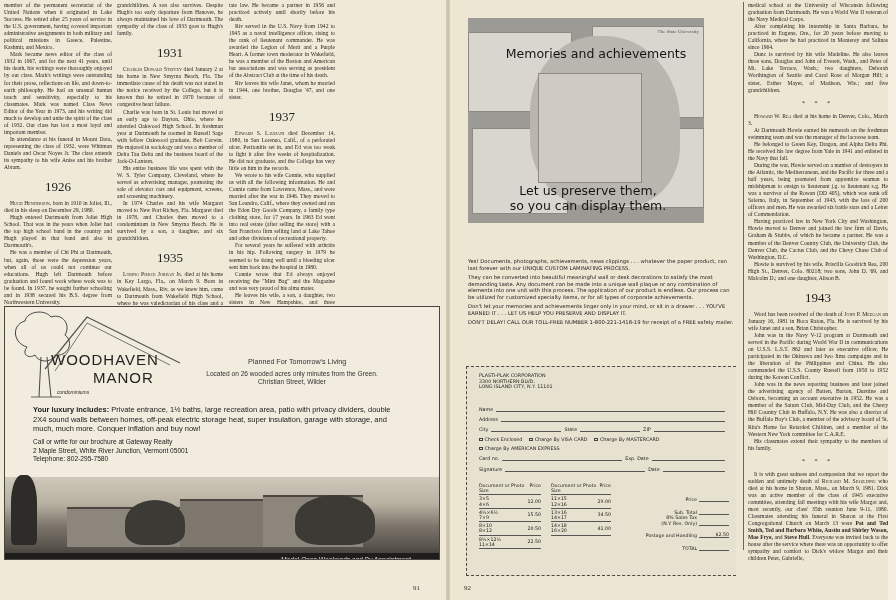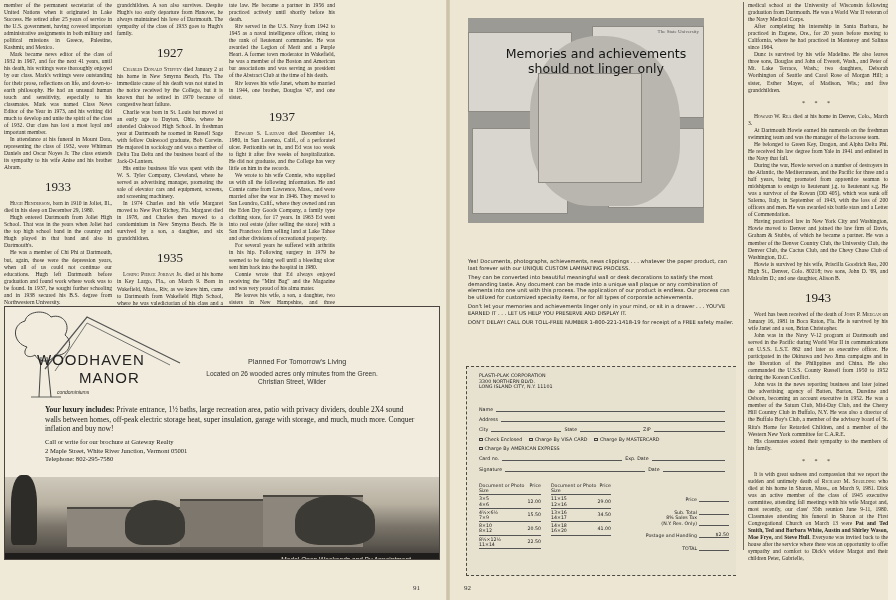--- a/index.html
+++ b/index.html
@@ -11,27 +11,27 @@
   .gutter { position: absolute; left: 446px; top: 0; width: 4px; height: 600px; background: linear-gradient(90deg,#d8cfb8,#c9bfa6,#d8cfb8); }
   .col { position: absolute; font-size: 5.6px; line-height: 7.05px; text-align: justify; }
   .col p { text-indent: 6px; }
   .col p.noindent { text-indent: 0; }
   .col h3 { font-family: "Liberation Serif", serif; font-weight: normal; font-size: 13px; text-align: center; margin: 9px 0 6px; line-height: 14px; color: #222; }
   .sc { font-variant: small-caps; }
   .stars { text-align: center; letter-spacing: 4px; font-size: 6px; margin: 6px 0; }
   
   .woodhaven { position: absolute; left: 4px; top: 300px; width: 436px; height: 260px; border: 1px solid #4a4440; background: #f1ecdd; overflow: hidden; }
   .wh-roof { position: absolute; left: 0; top: 0; width: 440px; height: 120px; }
-  .wh-title { position: absolute; left: 32px; top: 44px; font-family: "Liberation Sans", sans-serif; font-size: 15px; letter-spacing: 1px; line-height: 18px; color: #222; }
+  .wh-title { position: absolute; left: 46px; top: 44px; font-family: "Liberation Sans", sans-serif; font-size: 15px; letter-spacing: 1px; line-height: 18px; color: #222; }
   .wh-title .l2 { padding-left: 42px; display:block; }
   .wh-sub { position: absolute; left: 52px; top: 82px; font-size: 5px; font-style: italic; font-family: "Liberation Sans", sans-serif; }
   .aff-title { position: absolute; left: 215px; top: 30px; font-family: "Liberation Sans", sans-serif; font-size: 15px; font-weight: bold; letter-spacing: 0.5px; color: #1e1e1e; }
   .aff-sub { position: absolute; left: 243px; top: 50px; font-family: "Liberation Sans", sans-serif; font-size: 7.2px; color: #333; }
   .aff-loc { position: absolute; left: 182px; top: 63px; width: 210px; text-align: center; font-family: "Liberation Sans", sans-serif; font-size: 6.6px; line-height: 8px; color: #333; }
-  .wh-body { position: absolute; left: 40px; top: 98px; width: 370px; font-family: Liberation Serif, serif; font-size: 7.5px; line-height: 9.6px; color: #222; }
+  .wh-body { position: absolute; left: 28px; top: 98px; width: 370px; font-family: Liberation Sans, sans-serif; font-size: 7.5px; line-height: 9.6px; color: #222; }
   .wh-body b { font-weight: bold; }
   .wh-contact { margin-top: 4px; font-size: 6.6px; line-height: 8.8px; }
   .wh-photo { position: absolute; left: 0; top: 170px; width: 436px; height: 90px;
     background: linear-gradient(180deg,#cfc9bb 0%,#b8b1a2 30%,#7a746a 55%,#5d5850 75%,#2b2826 100%); }
   .wh-photo .bldg { position: absolute; background: #8c867c; border-top: 2px solid #4a4640; }
   .wh-photo .tree { position: absolute; bottom: 22px; border-radius: 50% 50% 30% 30%; background: #3c3a35; }
   .wh-banner { position: absolute; left: 0; bottom: 0; width: 436px; height: 14px; background: #1f1d1b; color: #e8e2d2; font-family: "Liberation Sans", sans-serif; font-size: 6.6px; text-align: right; padding-right: 30px; line-height: 14px; }
   .pageno { position: absolute; font-size: 7px; color: #333; }
   .ad-hero { position: absolute; left: 10px; top: 18px; width: 240px; height: 205px; background: #9c9a95; overflow: hidden; }
   .doc { position: absolute; background: #d9d6cf; border: 1px solid #8d8a84; }
@@ -59,21 +59,21 @@
 <body>
 
 <div class="page page-left" data-name="left-page"></div>
 <div class="page page-right" data-name="right-page"></div>
 <div class="gutter" data-name="page-gutter"></div>
 
 <div class="col" style="left:4px;top:2px;width:218px;" data-name="left-column-1">
   <p class="noindent" data-name="paragraph">member of the permanent secretariat of the United Nations when it originated in Lake Success. He retired after 25 years of service in the U.S. government, having covered important administrative assignments in both military and political missions in Greece, Palestine, Kashmir, and Mexico.</p>
   <p data-name="paragraph">Mark became news editor of the class of 1932 in 1967, and for the next 41 years, until his death, his writings were thoroughly enjoyed by our class. Mark's writings were outstanding for their prose, reflections on life, and down-to-earth philosophy. He had an unusual human touch and sensitivity, especially to his classmates. Mark was named Class News Editor of the Year in 1973, and his writing did much to develop and unite the spirit of the class of 1932. Our class has lost a most loyal and important member.</p>
   <p data-name="paragraph">In attendance at his funeral in Mount Dora, representing the class of 1932, were Whitman Daniels and Oscar Noyes Jr. The class extends its sympathy to his wife Anise and his brother Abram.</p>
-  <h3 data-name="class-year-heading">1933</h3>
+  <h3 data-name="class-year-heading">1926</h3>
   <p><span class="sc" data-name="obituary-name">Hugh Henderson</span><span data-name="paragraph">, born in 1910 in Joliet, Ill., died in his sleep on December 29, 1980.</span></p>
   <p data-name="paragraph">Hugh entered Dartmouth from Joliet High School. That was in the years when Joliet had the top high school band in the country and Hugh played in that band and also in Dartmouth's.</p>
   <p data-name="paragraph">He was a member of Chi Phi at Dartmouth, but, again, those were the depression years, when all of us could not continue our educations. Hugh left Dartmouth before graduation and found work where work was to be found. In 1937, he sought further schooling and in 1938 secured his B.S. degree from Northwestern University.</p>
   <p data-name="paragraph">From that time on, Hugh's business interest was in finance and tax accounting. He was a member of the Chicago Tax Club. In 1970, after a series of heart attacks, Hugh ended his business career as corporate tax accountant with Bell and Howell. In 1972, he and his wife Dorothy moved to Boise, Idaho, where they could live near their daughter, her husband, and their two</p>
 </div>
 
 <div class="col" style="left:229px;top:2px;width:0;"></div>
 
 <div class="col" style="left:118px;top:2px;width:0;"></div>
 
@@ -87,21 +87,21 @@
 
 <div class="col" style="left:0;top:0;width:0;"></div>
 
 <style>
   .L2 { left: 117px; top: 2px; width: 106px; }
   .L3 { left: 229px; top: 2px; width: 106px; }
 </style>
 
 <div class="col L2" style="top:2px;" data-name="left-column-2">
   <p class="noindent" data-name="paragraph">grandchildren. A son also survives. Despite Hugh's too early departure from Hanover, he always maintained his love of Dartmouth. The sympathy of the class of 1933 goes to Hugh's family.</p>
-  <h3 data-name="class-year-heading">1927</h3>
+  <h3 data-name="class-year-heading">1931</h3>
   <p><span class="sc" data-name="obituary-name">Charles Donald Steffey</span><span data-name="paragraph"> died January 2 at his home in New Smyrna Beach, Fla. The immediate cause of his death was not stated in the notice received by the College, but it is known that he retired in 1970 because of congestive heart failure.</span></p>
   <p data-name="paragraph">Charlie was born in St. Louis but moved at an early age to Dayton, Ohio, where he attended Oakwood High School. In freshman year at Dartmouth he roomed in Russell Sage with fellow Oakwood graduate, Bob Corwin. He majored in sociology and was a member of Delta Tau Delta and the business board of the Jack-O-Lantern.</p>
   <p data-name="paragraph">His entire business life was spent with the W. S. Tyler Company, Cleveland, where he served as advertising manager, promoting the sale of elevator cars and equipment, screens, and screening machinery.</p>
   <p data-name="paragraph">In 1974 Charles and his wife Margaret moved to New Port Richey, Fla. Margaret died in 1978, and Charles then moved to a condominium in New Smyrna Beach. He is survived by a son, a daughter, and six grandchildren.</p>
   <h3 data-name="class-year-heading">1935</h3>
   <p><span class="sc" data-name="obituary-name">Loring Pierce Jordan Jr.</span><span data-name="paragraph"> died at his home in Key Largo, Fla., on March 9. Born in Wakefield, Mass., Riv, as we knew him, came to Dartmouth from Wakefield High School, where he was valedictorian of his class and a football and basketball player. Riv was a member of Sigma Nu, city editor of The Dartmouth, a varsity football player, and an English major.</span></p>
   <p data-name="paragraph">His education continued at Harvard Law School, where he earned the following degrees: LL.B. in 1938, LL.D. in 1939, and S.J.D. in 1940. In that year, he joined the Boston law firm of Rackemann, Sawyer, and Brewster, and specialized in commercial real es-</p>
 </div>
 
 <div class="col L3" data-name="left-column-3">
@@ -168,21 +168,24 @@
   <div class="doc" style="left:0;top:14px;width:104px;height:80px;" data-name="certificate-graphic"></div>
   <div class="doc" style="left:124px;top:8px;width:112px;height:92px;" data-name="diploma-graphic">
     <div style="font-size:5px;text-align:right;padding:2px 4px;color:#555;font-family:'Liberation Serif',serif;" data-name="diploma-header">The State University</div>
   </div>
   <div class="doc" style="left:4px;top:110px;width:96px;height:86px;" data-name="clipping-graphic"></div>
   <div class="doc" style="left:140px;top:110px;width:96px;height:80px;" data-name="document-graphic"></div>
   <div class="head-silhouette" data-name="head-silhouette"></div>
   <div class="doc" style="left:70px;top:55px;width:104px;height:110px;background:#cfcbc2;" data-name="diploma-center-graphic"></div>
   <div class="hero-text1" data-name="hero-headline-top">
     <div data-name="hero-line">Memories and achievements</div>
-    <div data-name="hero-line">should not linger only</div>
+  </div>
+  <div class="hero-text2" data-name="hero-headline-bottom">
+    <div data-name="hero-line">Let us preserve them,</div>
+    <div data-name="hero-line">so you can display them.</div>
   </div>
 </div>
 
 <div class="ad-copy" style="left:468px;top:258px;width:266px;" data-name="ad-copy">
   <p data-name="ad-paragraph">Yes! Documents, photographs, achievements, news clippings . . . whatever the paper product, can last forever with our UNIQUE CUSTOM LAMINATING PROCESS.</p>
   <p data-name="ad-paragraph">They can be converted into beautiful meaningful wall or desk decorations to satisfy the most demanding taste. Any document can be made into a unique wall plaque or any combination of elements into one unit with this process. The application of our product is endless. Our process can be utilized for customized specialty items, or for all types of corporate achievements.</p>
   <p data-name="ad-paragraph">Don't let your memories and achievements linger only in your mind, or sit in a drawer . . . YOU'VE EARNED IT . . . LET US HELP YOU PRESERVE AND DISPLAY IT.</p>
   <p data-name="ad-paragraph">DON'T DELAY! CALL OUR TOLL-FREE NUMBER 1-800-221-1418-19 for receipt of a FREE safety mailer.</p>
 </div>
 

